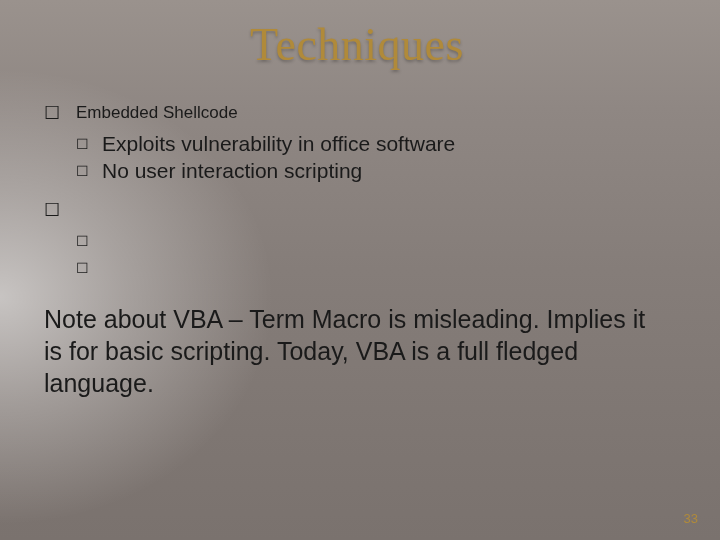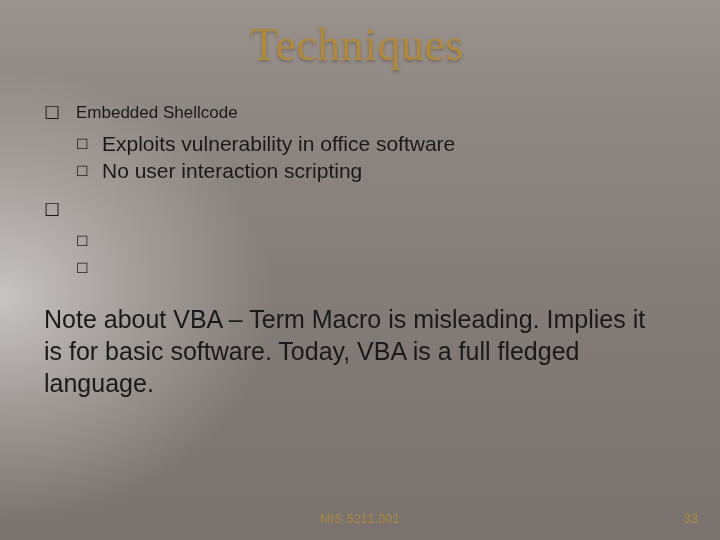--- a/index.html
+++ b/index.html
@@ -69,18 +69,17 @@
     </div>
     <div class="sub">
       <div class="lvl2">
         <span class="bullet">☐</span>
       </div>
       <div class="lvl2">
         <span class="bullet">☐</span>
       </div>
     </div>
 
-    <div class="note">Note about VBA – Term Macro is misleading.  Implies it is for basic software.  Today, VBA is a full fledged language.</div>
+    <div class="note">Note about VBA – Term Macro is misleading.  Implies it is for basic scripting.  Today, VBA is a full fledged language.</div>
   </div>
 
-  <div class="footer-center">MIS 5211.001</div>
   <div class="footer-right">33</div>
 </div>
 
 </body></html>

